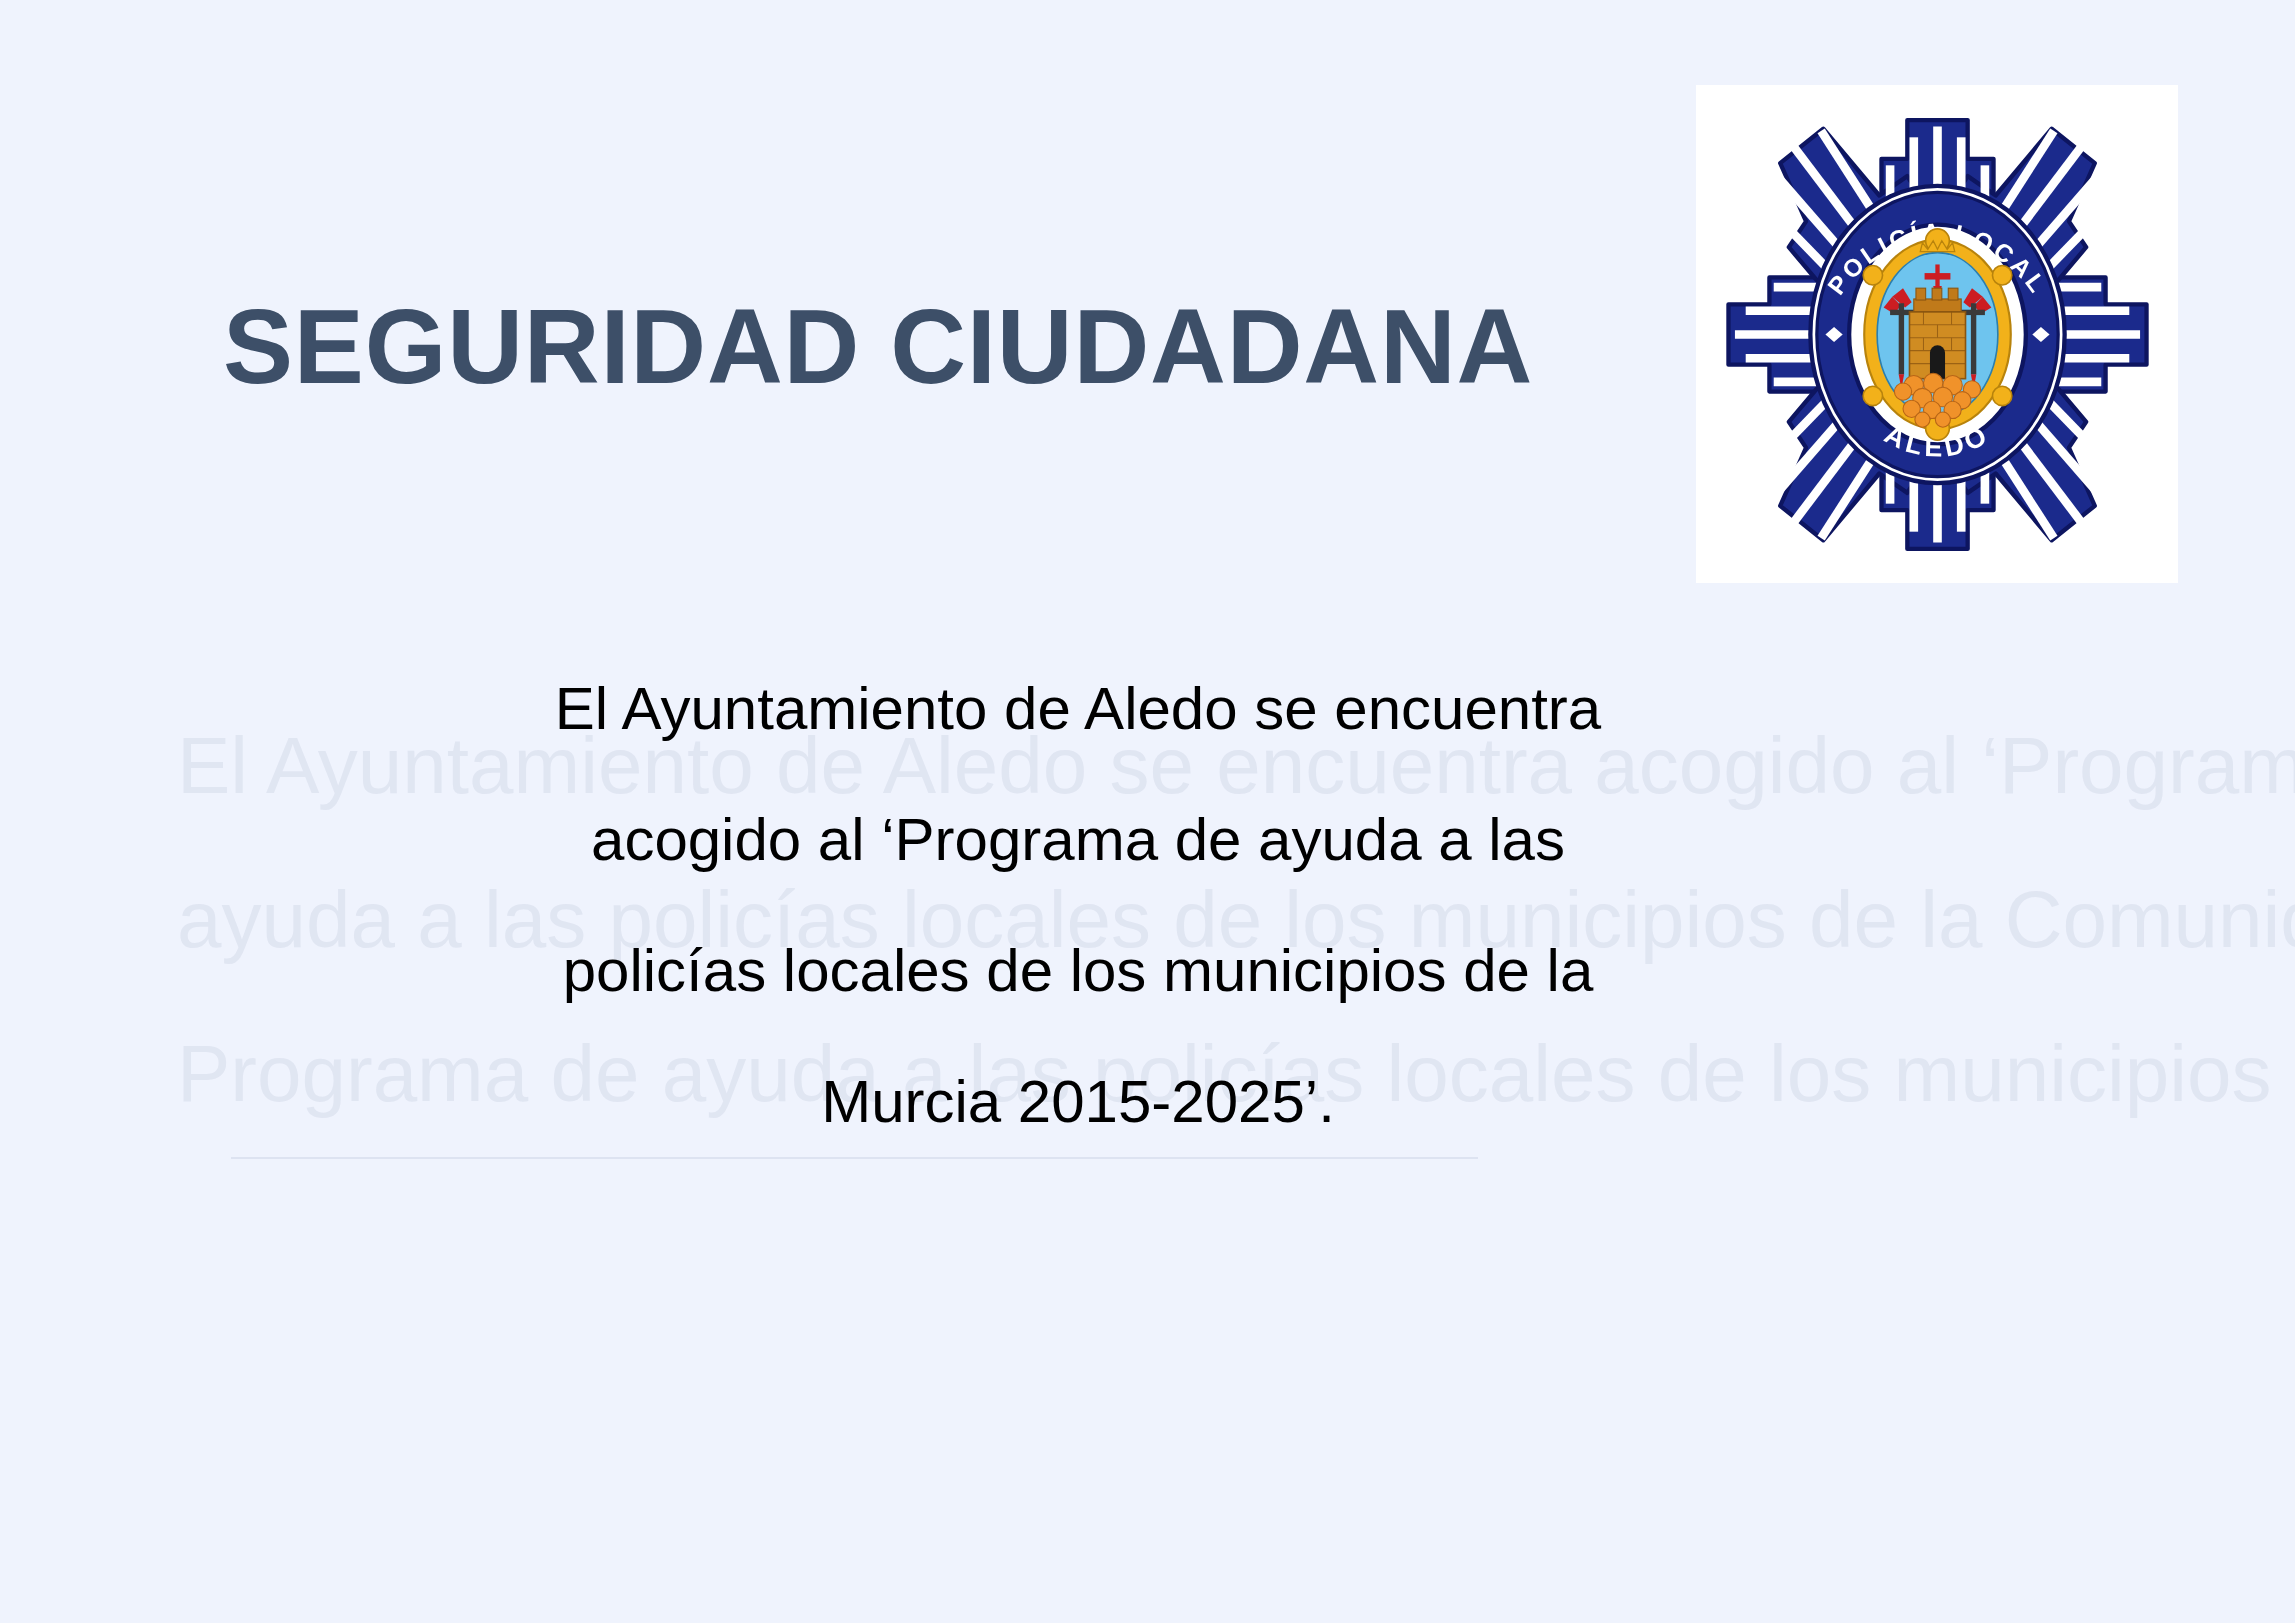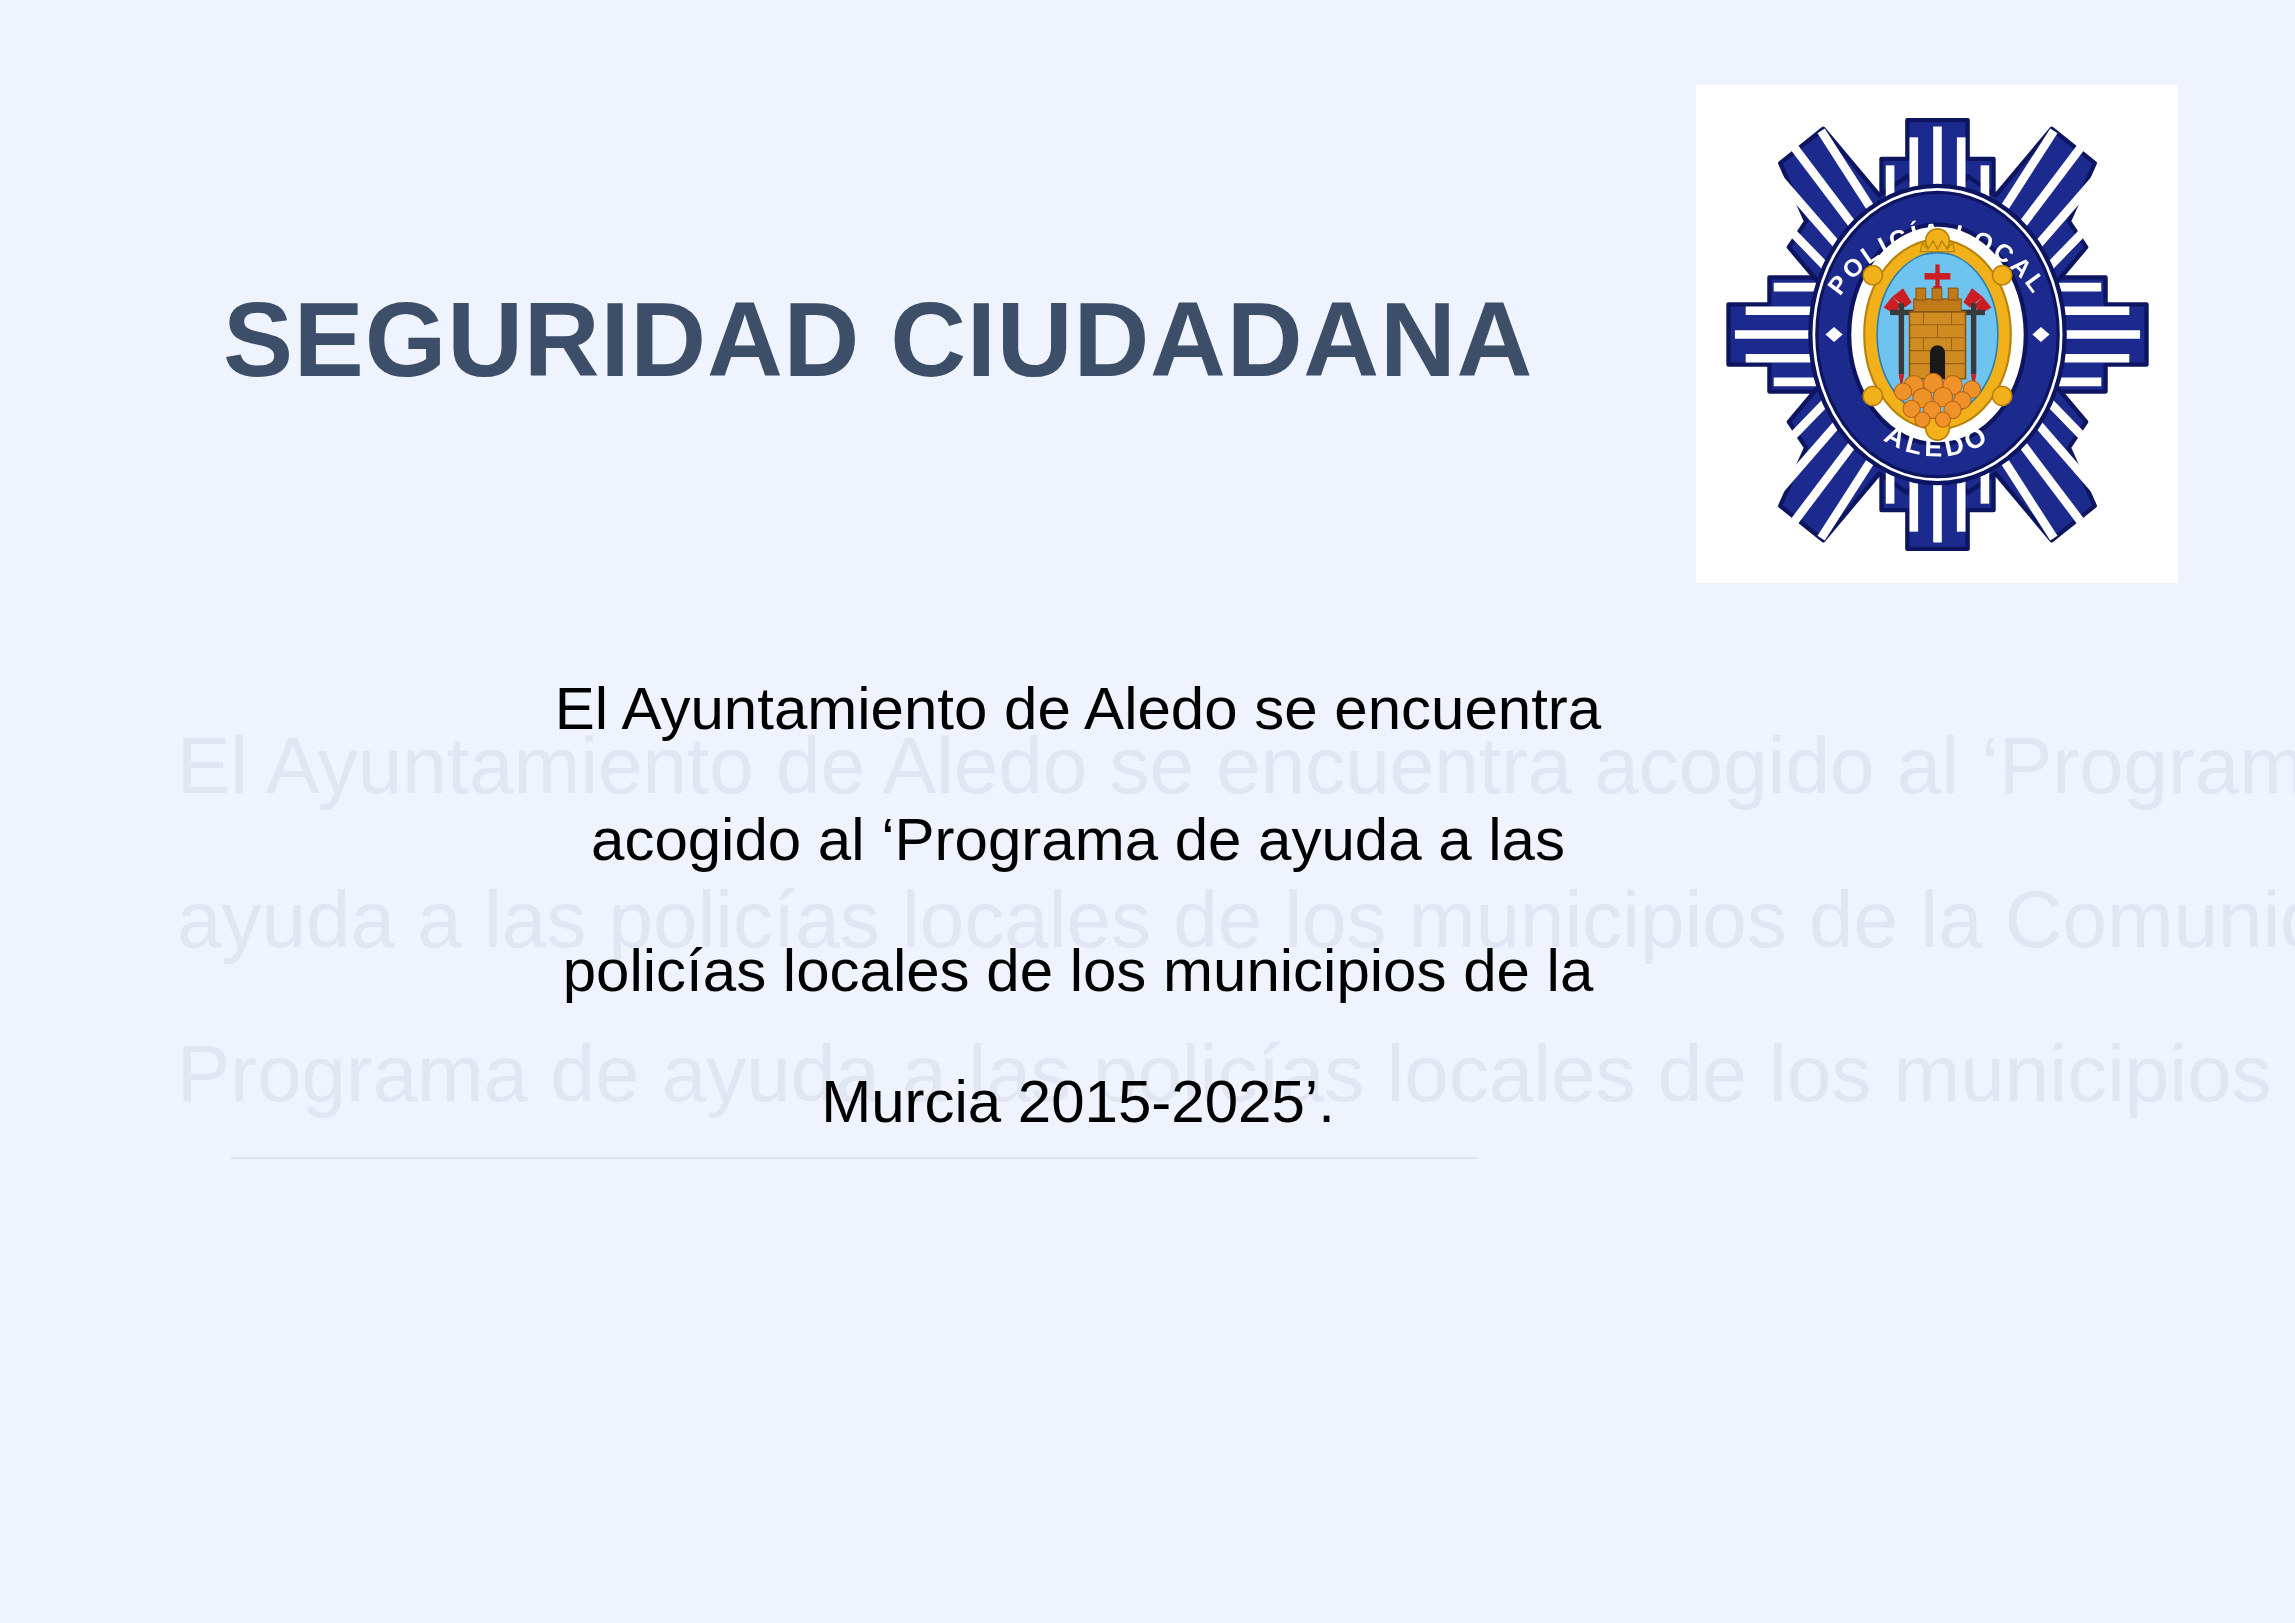--- a/index.html
+++ b/index.html
@@ -20,21 +20,21 @@
     position: absolute;
     inset: 0;
     background: #eff3fd;
     overflow: hidden;
   }
 
   
   .slide-title {
     position: absolute;
     left: 223px;
-    top: 287px;
+    top: 294px;
     width: 1309px;
     font-size: 105px;
     font-weight: bold;
     color: #3d4f68;
     letter-spacing: 0.8px;
     line-height: 1.0;
     white-space: nowrap;
     text-align: left;
   }
 

